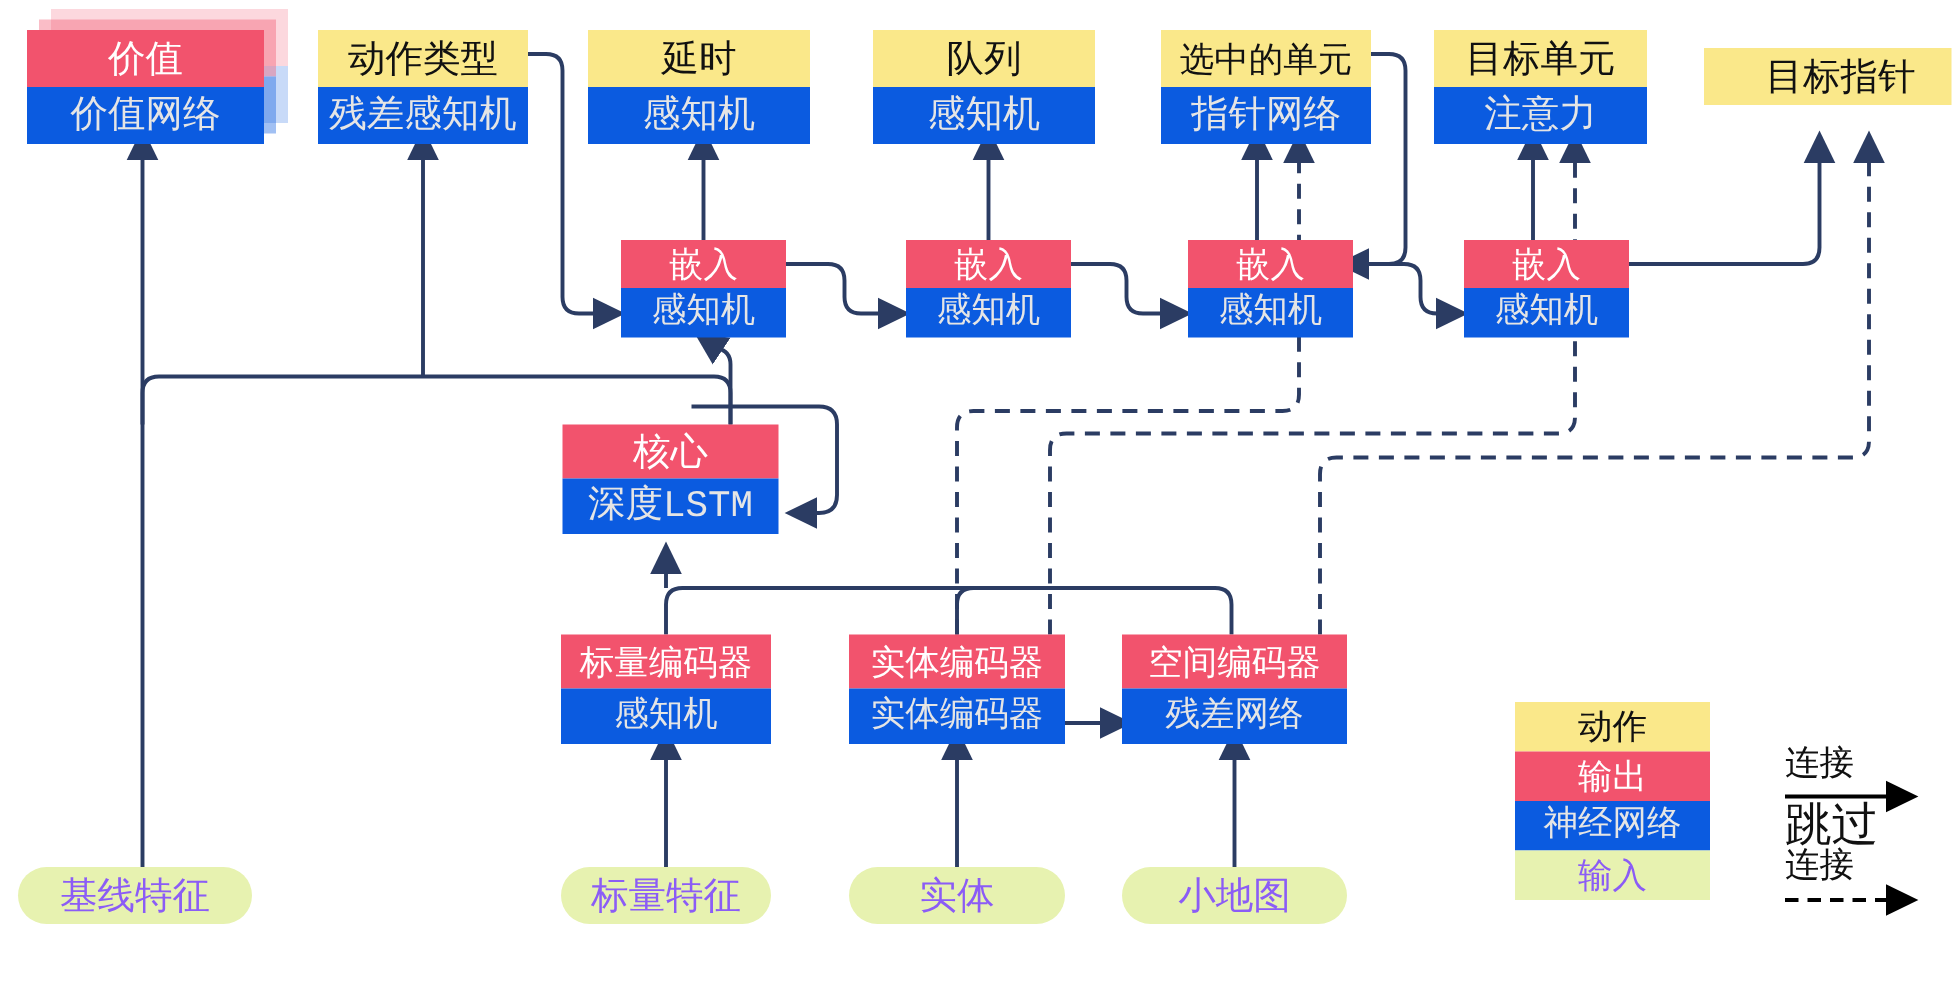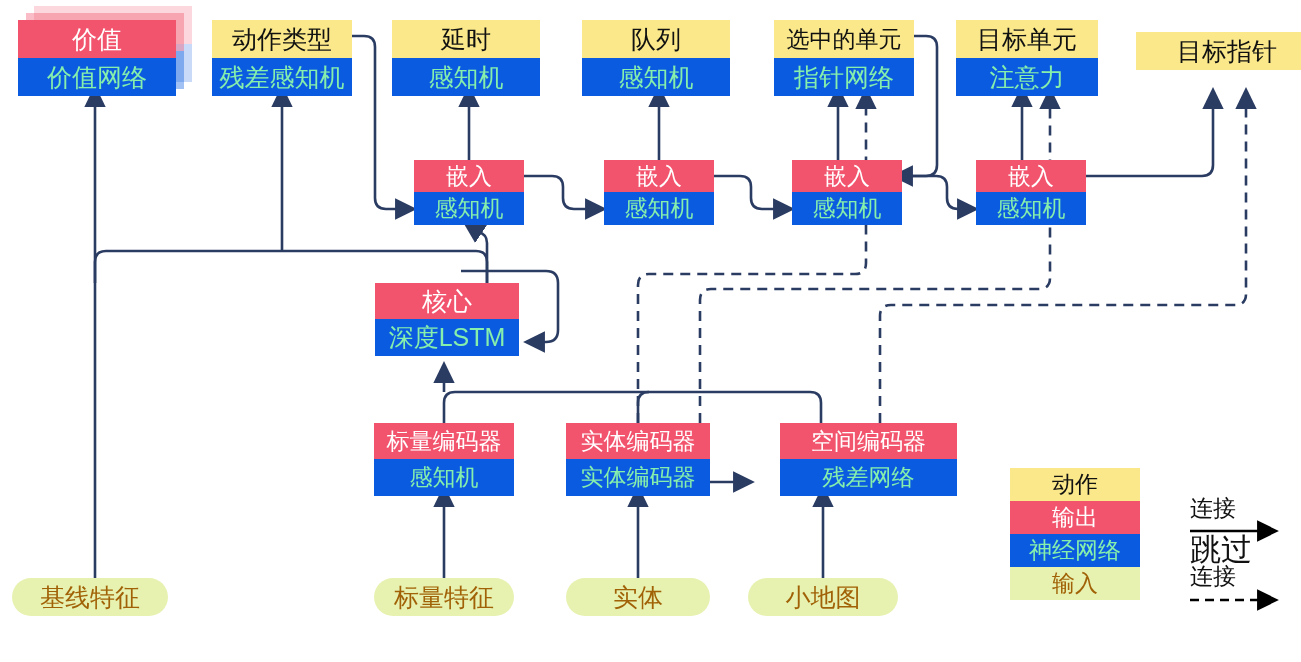--- a/index.html
+++ b/index.html
@@ -6,22 +6,22 @@
   body{width:1301px;height:662px;font-family:"Liberation Sans","DejaVu Sans",sans-serif;overflow:hidden;}
   #stage{position:relative;width:1301px;height:662px;background:#fff;}
   svg#wires{position:absolute;left:0;top:0;width:1301px;height:662px;pointer-events:none;}
 
   .node{position:absolute;box-sizing:border-box;border-radius:26px;}
   .cell{box-sizing:border-box;display:flex;align-items:center;justify-content:center;
         text-align:center;white-space:nowrap;overflow:hidden;line-height:1;}
 
   .c-action{background:#FAE88A;color:#111111;}
   .c-output{background:#F2536D;color:#ffffff;}
-  .c-net   {background:#0B5BE0;color:#86efac;}
-  .c-input {background:#E7F2B0;color:#a16207;}
+  .c-net   {background:#0B5BE0;color:#e5e5e5;font-family:Liberation Mono, monospace;}
+  .c-input {background:#E7F2B0;color:#8b5cf6;}
 
   .ghost{position:absolute;opacity:.38;}
   .ghost2{opacity:.22;}
 
   .legend-box{position:absolute;}
   .legend-row{box-sizing:border-box;display:flex;align-items:center;justify-content:center;
               white-space:nowrap;line-height:1;text-align:right;}
   .lg-text{position:absolute;white-space:nowrap;line-height:1;color:#111;}
 </style>
 </head>
@@ -181,21 +181,21 @@
   </div>
 
   <div class="node" style="left:374px;top:423px;width:140px;">
     <div class="cell c-output" style="height:36px;font-size:23px;">标量编码器</div>
     <div class="cell c-net" style="height:37px;font-size:23px;">感知机</div>
   </div>
   <div class="node" style="left:566px;top:423px;width:144px;">
     <div class="cell c-output" style="height:36px;font-size:23px;">实体编码器</div>
     <div class="cell c-net" style="height:37px;font-size:23px;">实体编码器</div>
   </div>
-  <div class="node" style="left:748px;top:423px;width:177px;margin-left:32px;">
+  <div class="node" style="left:748px;top:423px;width:150px;">
     <div class="cell c-output" style="height:36px;font-size:23px;">空间编码器</div>
     <div class="cell c-net" style="height:37px;font-size:23px;">残差网络</div>
   </div>
 
   <div class="node cell c-input" style="left:12px;top:578px;width:156px;height:38px;font-size:25px;">基线特征</div>
   <div class="node cell c-input" style="left:374px;top:578px;width:140px;height:38px;font-size:25px;">标量特征</div>
   <div class="node cell c-input" style="left:566px;top:578px;width:144px;height:38px;font-size:25px;">实体</div>
   <div class="node cell c-input" style="left:748px;top:578px;width:150px;height:38px;font-size:25px;">小地图</div>
 
   <div class="legend-box" style="left:1010px;top:468px;width:130px;">

